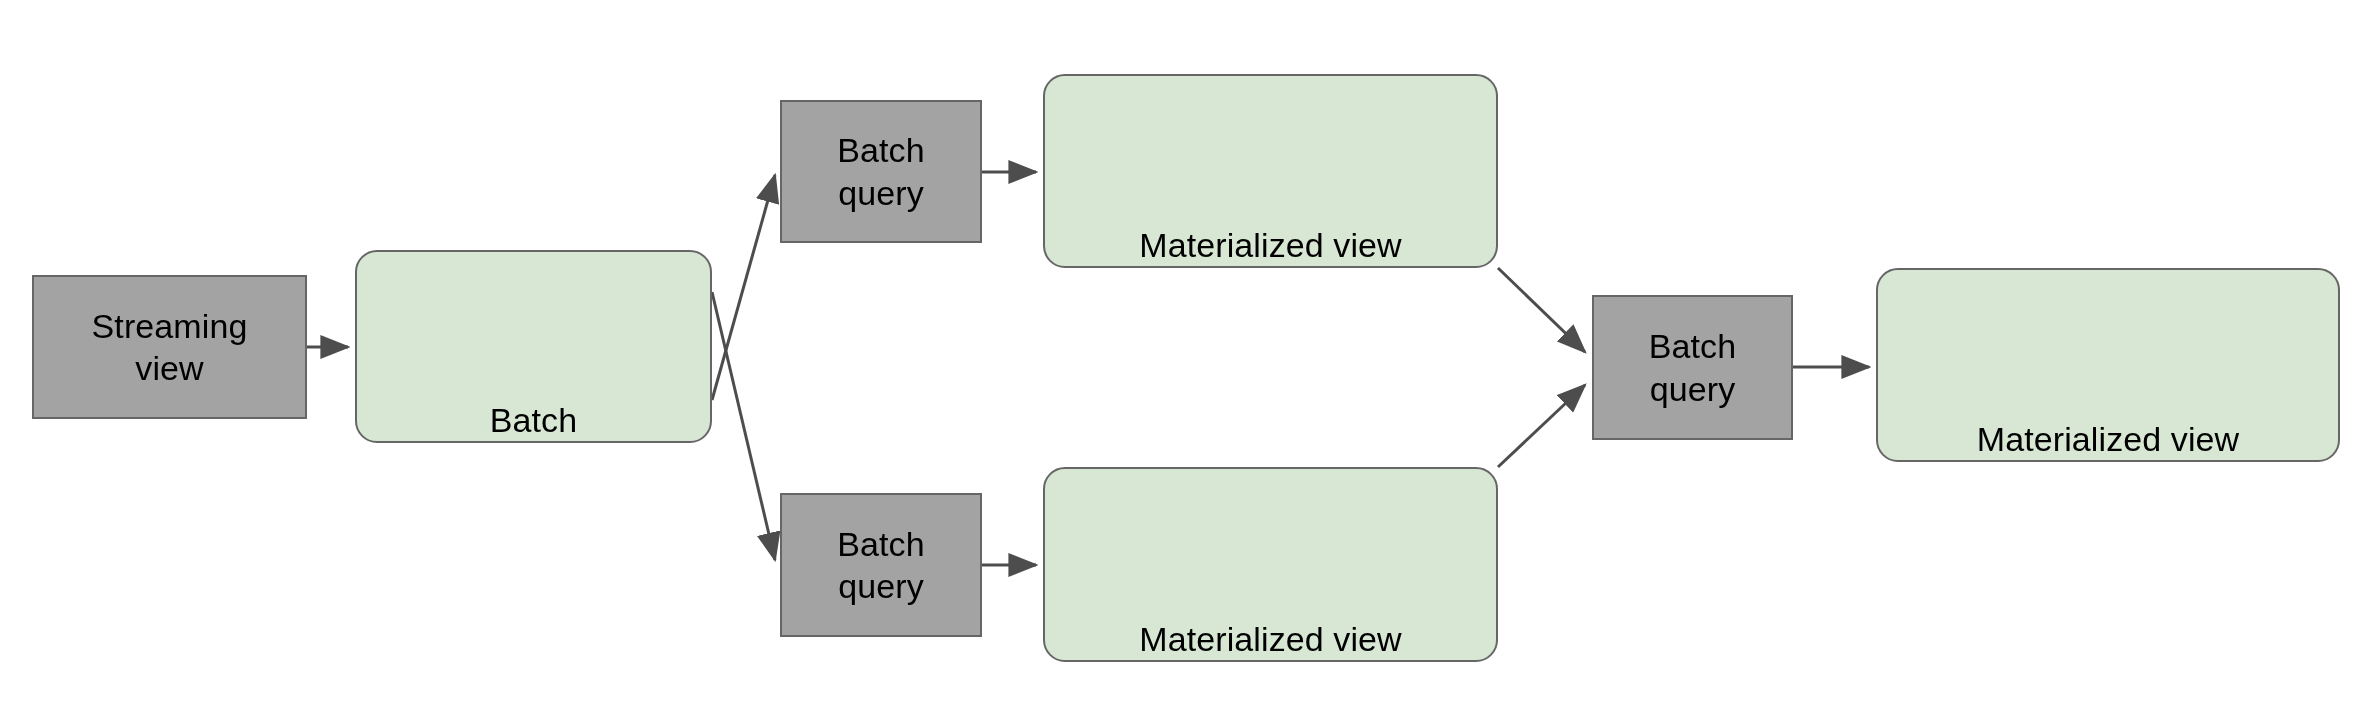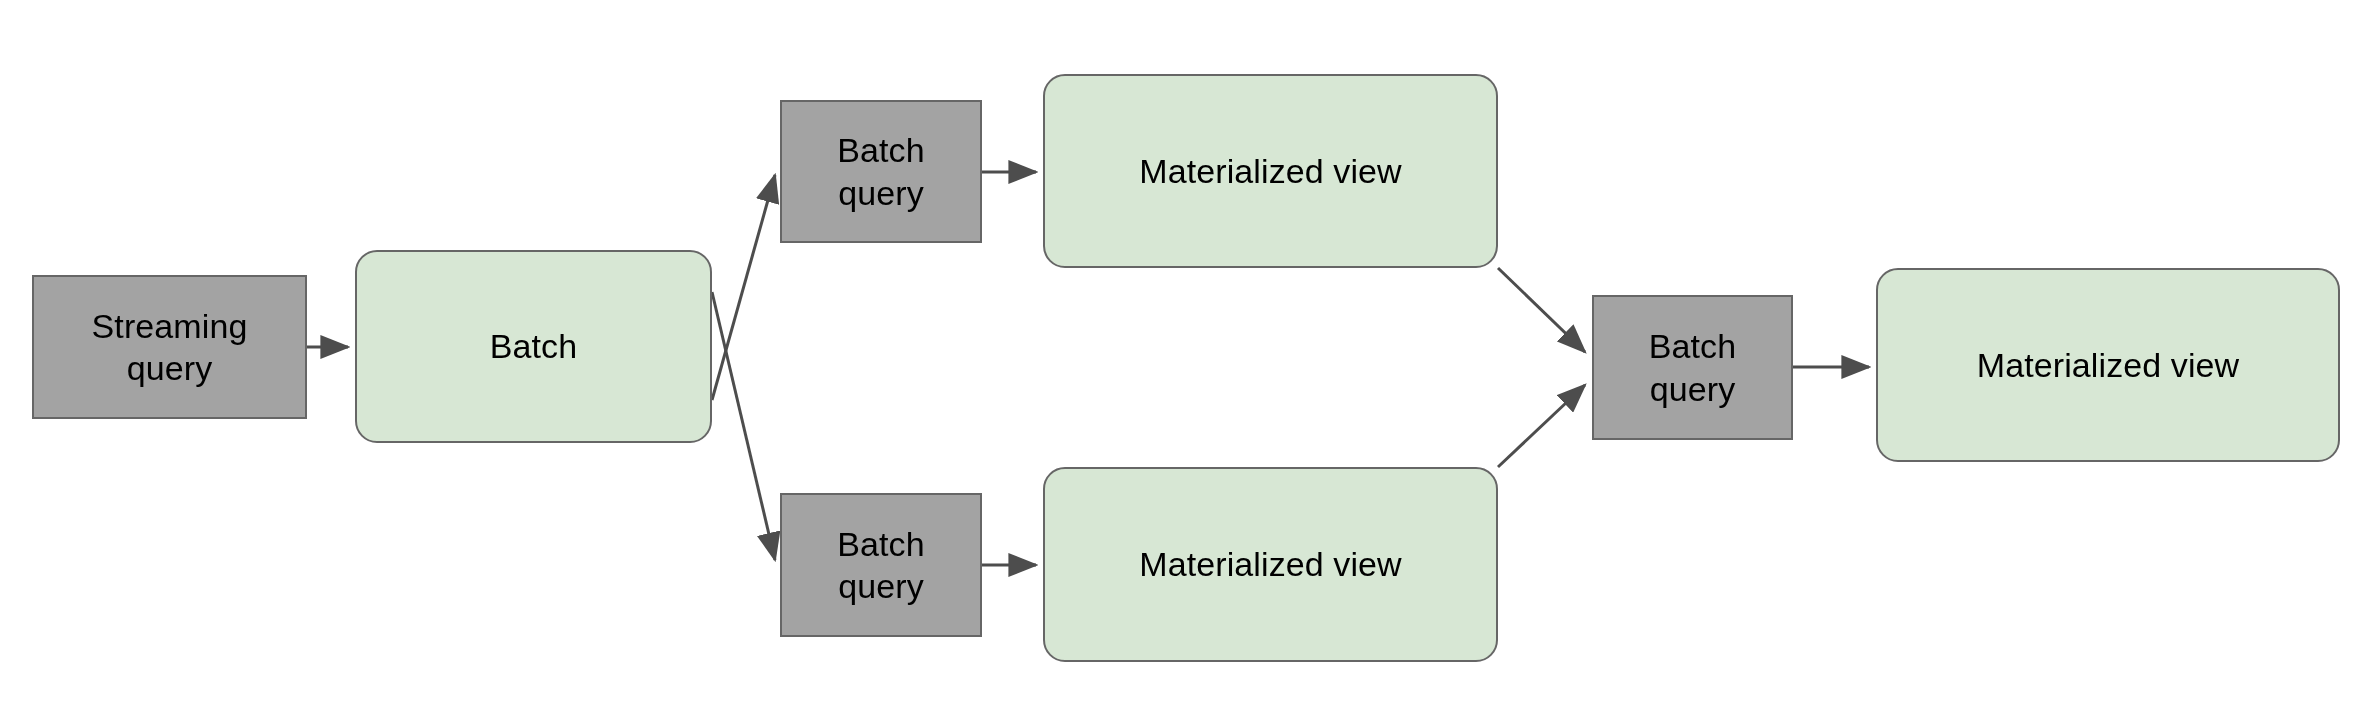--- a/index.html
+++ b/index.html
@@ -41,20 +41,21 @@
     border: 2px solid #666666;
     z-index: 2;
   }
   .node.process {
     background: #a3a3a3;
     border-radius: 0;
   }
   .node.store {
     background: #d7e7d4;
     border-radius: 22px;
+    align-items: flex-end;
   }
   .node-label {
     display: block;
     white-space: pre-line;
     padding: 0 6px;
   }
 </style>
 </head>
 <body>
 
@@ -72,21 +73,21 @@
     <polyline fill="none" stroke="#4d4d4d" stroke-width="3" marker-end="url(#arrowhead)" points="712,292 775,560"></polyline>
     <polyline fill="none" stroke="#4d4d4d" stroke-width="3" marker-end="url(#arrowhead)" points="982,172 1036,172"></polyline>
     <polyline fill="none" stroke="#4d4d4d" stroke-width="3" marker-end="url(#arrowhead)" points="982,565 1036,565"></polyline>
     <polyline fill="none" stroke="#4d4d4d" stroke-width="3" marker-end="url(#arrowhead)" points="1498,268 1585,352"></polyline>
     <polyline fill="none" stroke="#4d4d4d" stroke-width="3" marker-end="url(#arrowhead)" points="1498,467 1585,385"></polyline>
     <polyline fill="none" stroke="#4d4d4d" stroke-width="3" marker-end="url(#arrowhead)" points="1793,367 1869,367"></polyline>
   </svg>
 
   <div class="node process" style="left: 32px; top: 275px; width: 275px; height: 144px;">
     <span class="node-label">Streaming
-query</span>
+view</span>
   </div>
 
   <div class="node store" style="left: 355px; top: 250px; width: 357px; height: 193px;">
     <span class="node-label">Batch</span>
   </div>
 
   <div class="node process" style="left: 780px; top: 100px; width: 202px; height: 143px;">
     <span class="node-label">Batch
 query</span>
   </div>

